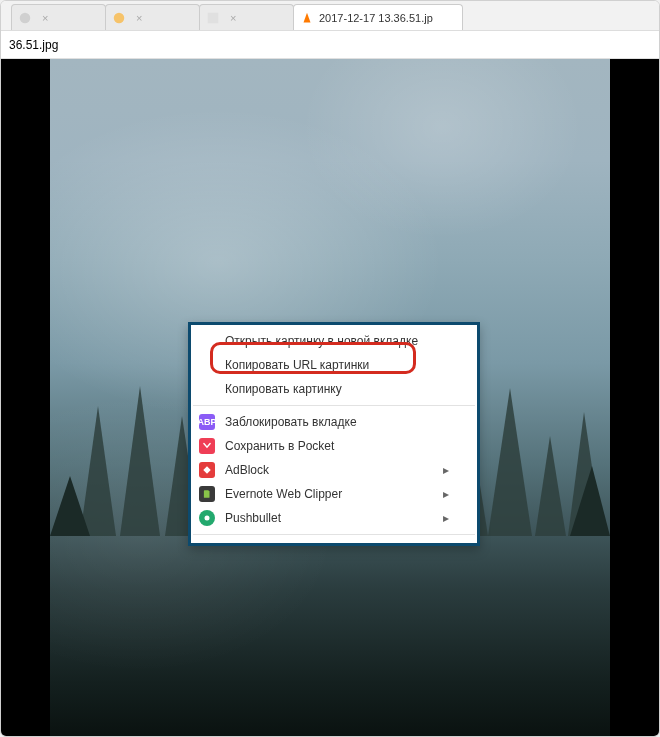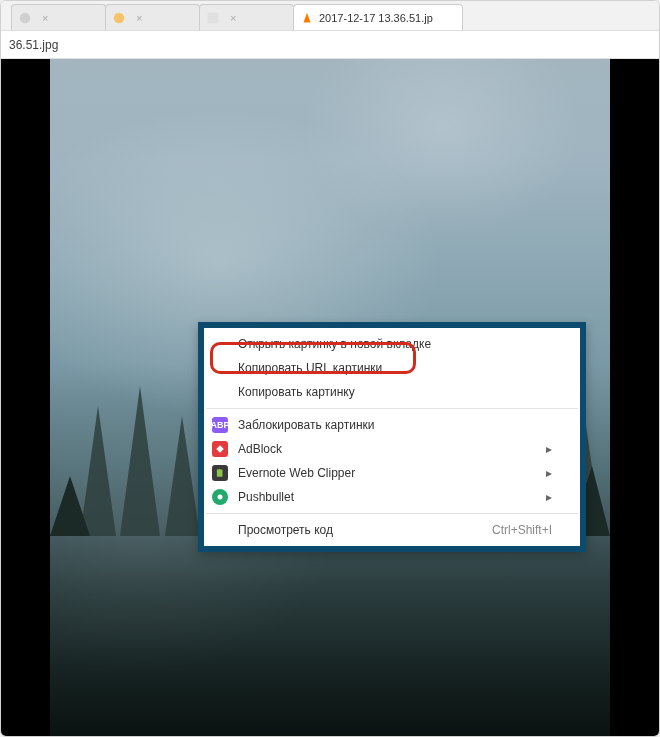--- a/index.html
+++ b/index.html
@@ -74,21 +74,21 @@
   }
 
   
   .title-bar {
     height: 28px;
     background: #fff;
     border-bottom: 1px solid #e0e0e0;
     display: flex;
     align-items: center;
     padding: 0 8px;
-    color: #404040;
+    color: #000000;
     font-size: 12px;
   }
 
   
   .viewport {
     position: absolute;
     top: 58px; left: 0;
     right: 0; bottom: 0;
     background: #000;
     display: flex;
@@ -131,25 +131,25 @@
     height: 180px;
     display: flex;
     align-items: flex-end;
     justify-content: space-around;
   }
   .trees svg { display:block; }
 
   
   .context-menu {
     position: absolute;
-    left: 198px;
+    left: 188px;
     top: 322px;
-    width: 388px;
+    width: 292px;
     background: #fff;
-    border: 6px solid #0c4a6e;
+    border: 3px solid #0c4a6e;
     box-shadow: 0 4px 10px rgba(0,0,0,0.25);
     padding: 4px 0;
     font-size: 12px;
     color: #333;
     z-index: 50;
   }
   .menu-item {
     padding: 5px 28px 5px 34px;
     display: flex;
     align-items: center;
@@ -283,21 +283,29 @@
     <span>Копировать URL картинки</span>
   </div>
   <div class="menu-item">
     <span>Копировать картинку</span>
   </div>
 
   <div class="menu-sep"></div>
 
   <div class="menu-item">
     <span class="ext-icon" style="background:#8b5cf6">ABP</span>
-    <span>Заблокировать картинки</span>
+    <span>Заблокировать вкладке</span>
+  </div>
+  <div class="menu-item">
+    <span class="ext-icon" style="background:#ef3e56">
+      <svg viewBox="0 0 16 16" width="10" height="10">
+          <path d="M3 4 L8 10 L13 4" stroke="#fff" stroke-width="2.2" fill="none" stroke-linecap="round"></path>
+        </svg>
+    </span>
+    <span>Сохранить в Pocket</span>
   </div>
   <div class="menu-item">
     <span class="ext-icon" style="background:#e43c3c">
       <svg viewBox="0 0 16 16" width="10" height="10">
           <polygon points="8,2 14,8 8,14 2,8" fill="#fff"></polygon>
         </svg>
     </span>
     <span>AdBlock</span>
     <span class="sub-arrow">▸</span>
   </div>
@@ -315,19 +323,15 @@
       <svg viewBox="0 0 16 16" width="8" height="8">
           <circle cx="8" cy="8" r="5" fill="#fff"></circle>
         </svg>
     </span>
     <span>Pushbullet</span>
     <span class="sub-arrow">▸</span>
   </div>
 
   <div class="menu-sep"></div>
 
-  <div class="menu-item">
-    <span>Просмотреть код</span>
-    <span class="shortcut">Ctrl+Shift+I</span>
-  </div>
 </div>
 
 <div class="highlight-ring"></div>
 
 </body></html>

